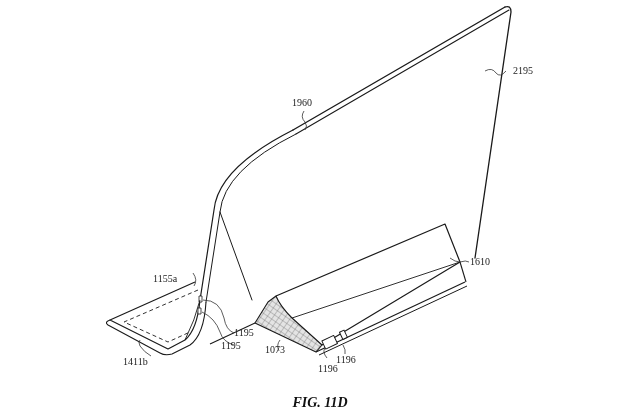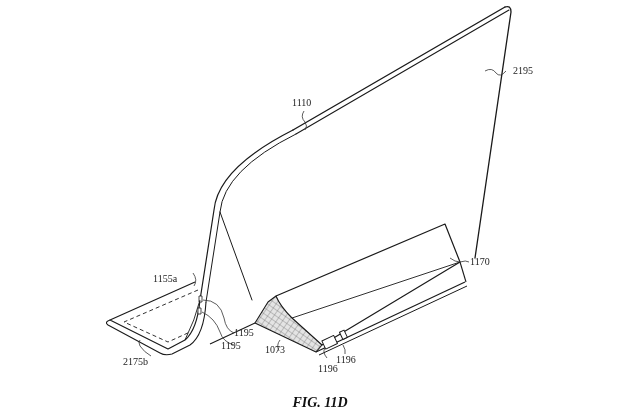--- a/index.html
+++ b/index.html
@@ -70,25 +70,25 @@
       <path d="M193 273 Q198 280 194 286"></path>
       <path d="M151 356 Q144 352 140 346 Q138 342 140 340"></path>
       <path d="M203 300 Q220 300 224 318 Q226 330 234 333"></path>
       <path d="M202 312 Q215 318 220 332 Q223 342 234 345"></path>
       <path d="M279 351 Q276 345 280 340"></path>
       <path d="M327 358 Q322 352 325 348"></path>
       <path d="M343 345 Q346 350 345 354"></path>
     </g>
   </svg>
 
-  <span class="lbl" style="left:292px; top:98px;">1110</span>
+  <span class="lbl" style="left:292px; top:98px;">1960</span>
   <span class="lbl" style="left:513px; top:66px;">2195</span>
-  <span class="lbl" style="left:470px; top:257px;">1170</span>
+  <span class="lbl" style="left:470px; top:257px;">1610</span>
   <span class="lbl" style="left:153px; top:274px;">1155a</span>
-  <span class="lbl" style="left:123px; top:357px;">2175b</span>
+  <span class="lbl" style="left:123px; top:357px;">1411b</span>
   <span class="lbl" style="left:234px; top:328px;">1195</span>
   <span class="lbl" style="left:221px; top:341px;">1195</span>
   <span class="lbl" style="left:265px; top:345px;">1073</span>
   <span class="lbl" style="left:318px; top:364px;">1196</span>
   <span class="lbl" style="left:336px; top:355px;">1196</span>
 
   <div class="caption">FIG. 11D</div>
 </div>
 
 </body></html>

